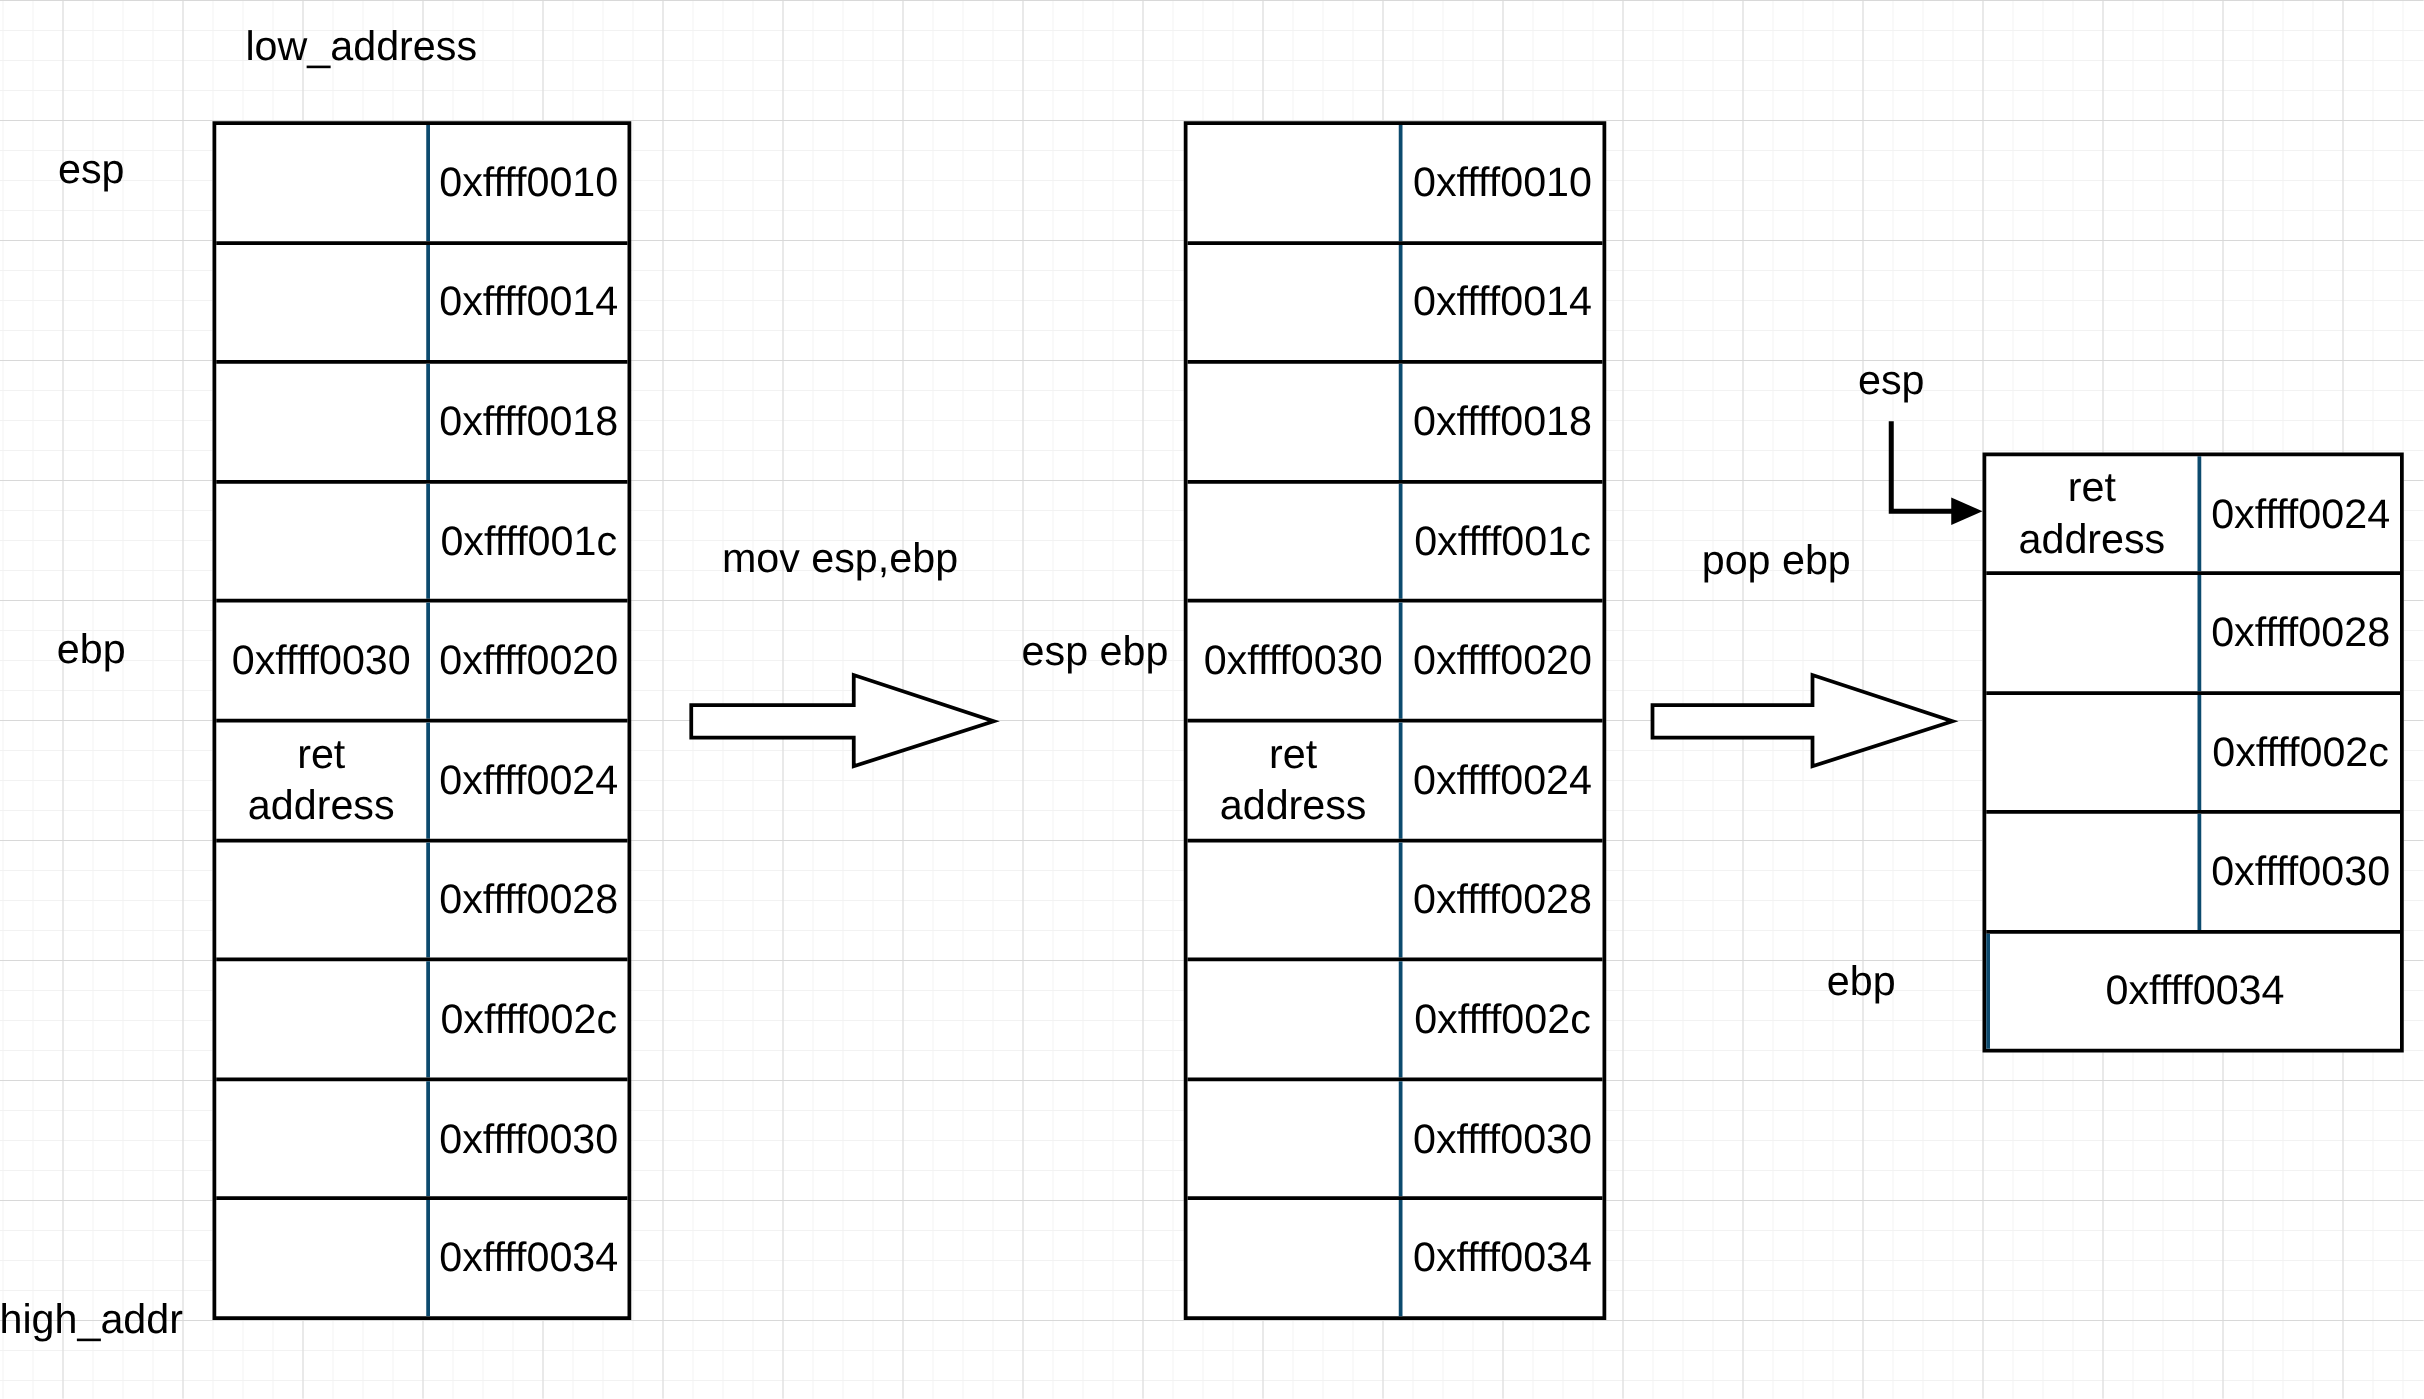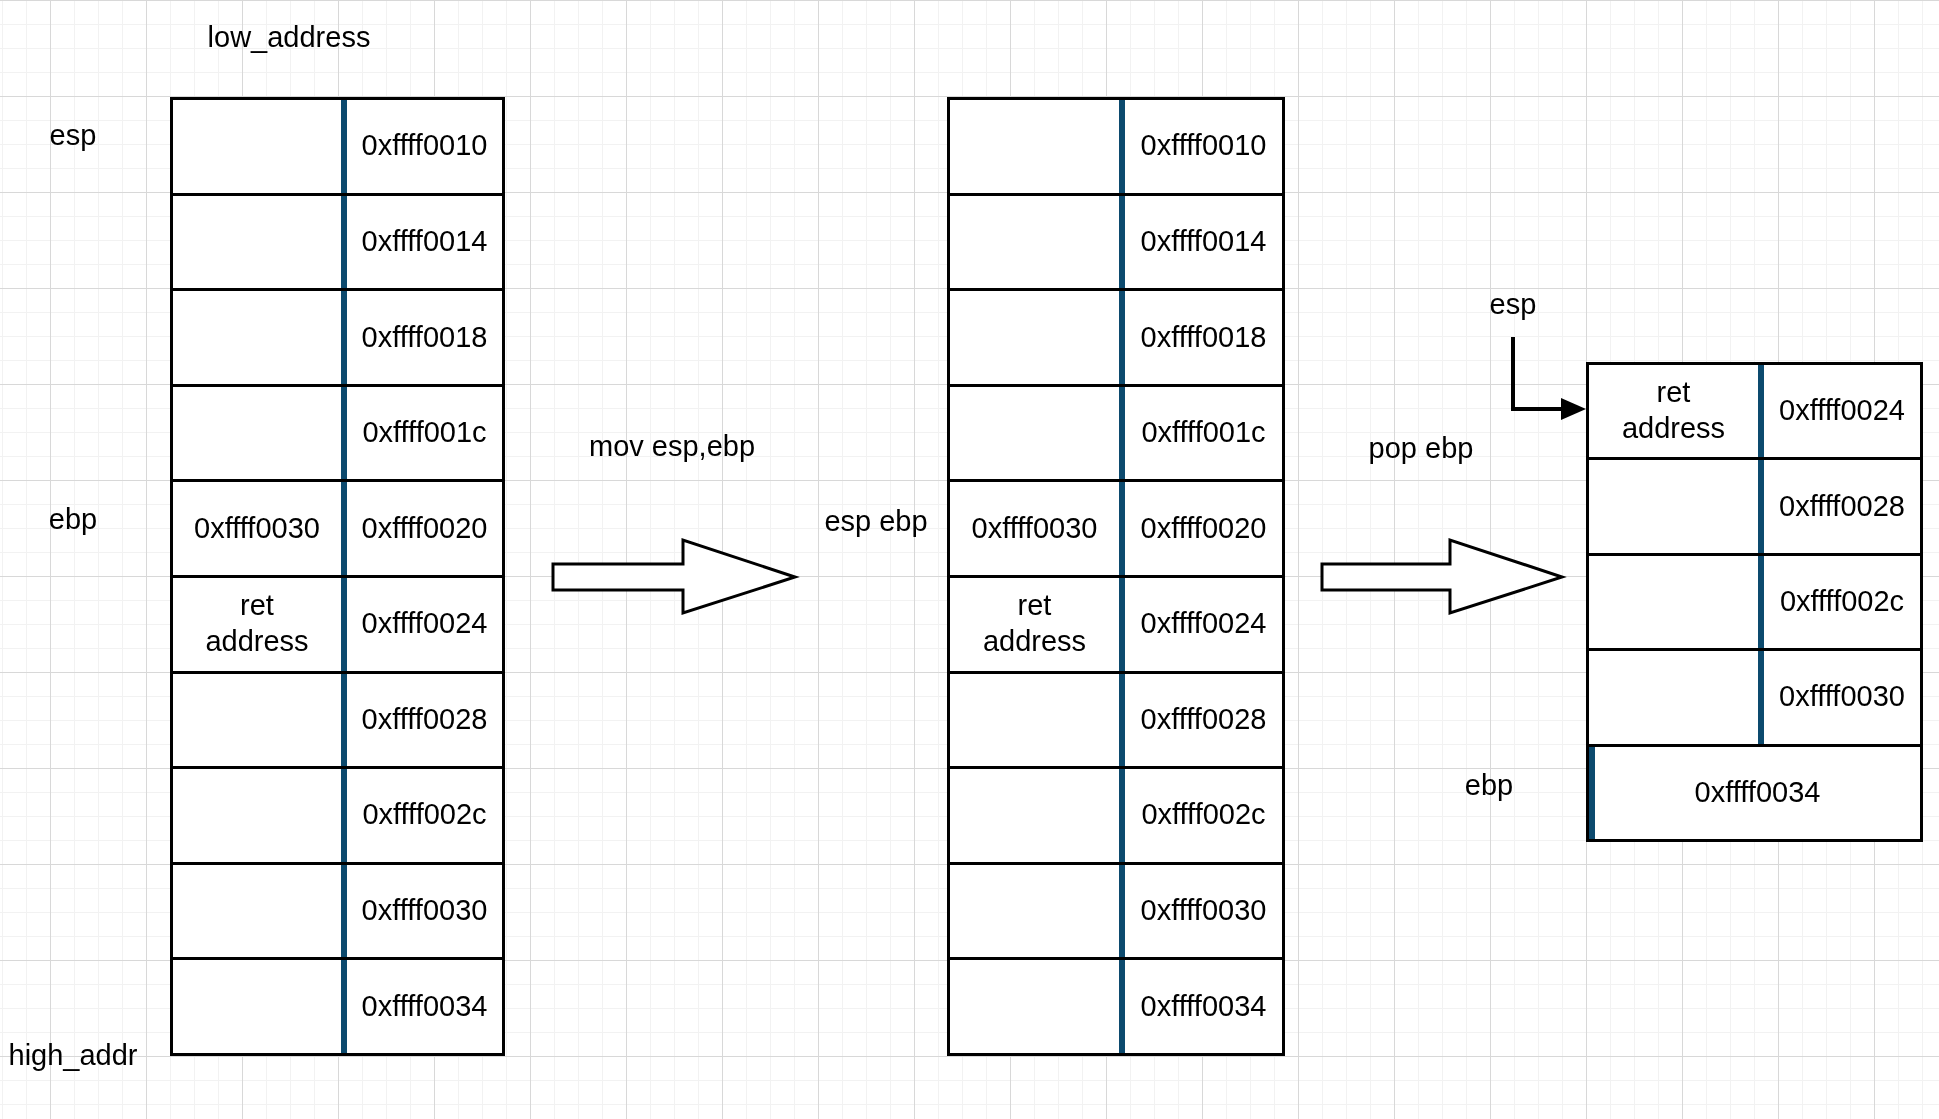--- a/index.html
+++ b/index.html
@@ -15,21 +15,21 @@
     overflow: hidden;
     background-color: #ffffff;
     
     background-image:
       linear-gradient(to right, #d8d8d8 1px, transparent 1px),
       linear-gradient(to bottom, #d8d8d8 1px, transparent 1px),
       linear-gradient(to right, #f2f2f2 1px, transparent 1px),
       linear-gradient(to bottom, #f2f2f2 1px, transparent 1px);
     background-size: 96px 96px, 96px 96px, 24px 24px, 24px 24px;
     background-position: 50px 0, 0 0, 2px 0, 0 0;
-    font-size: 29px;
+    font-size: 33px;
   }
 
   .stack {
     position: absolute;
     display: flex;
     flex-direction: column;
     border: 3px solid #000;
     background: #ffffff;
   }
   .stack .row { flex: 1 1 0; display: flex; min-height: 0; }
@@ -37,21 +37,21 @@
   .cell {
     display: flex;
     align-items: center;
     justify-content: center;
     text-align: center;
     white-space: pre-line;
     line-height: 1.24;
     overflow: hidden;
   }
   .cell.value { width: 168px; flex: 0 0 168px; }
-  .cell.addr  { flex: 1 1 auto; border-left: 6px solid #0c4a6e; }
+  .cell.addr  { flex: 1 1 auto; border-left: 3px solid #0c4a6e; }
 
   #stack1 { left: 170px;  top: 97px;  width: 335px; height: 959px; }
   #stack2 { left: 947px;  top: 97px;  width: 338px; height: 959px; }
   #stack3 { left: 1586px; top: 362px; width: 337px; height: 480px; }
   #stack2 .cell.value, #stack3 .cell.value { width: 169px; flex-basis: 169px; }
 
   .label {
     position: absolute;
     transform: translate(-50%, -50%);
     white-space: nowrap;

